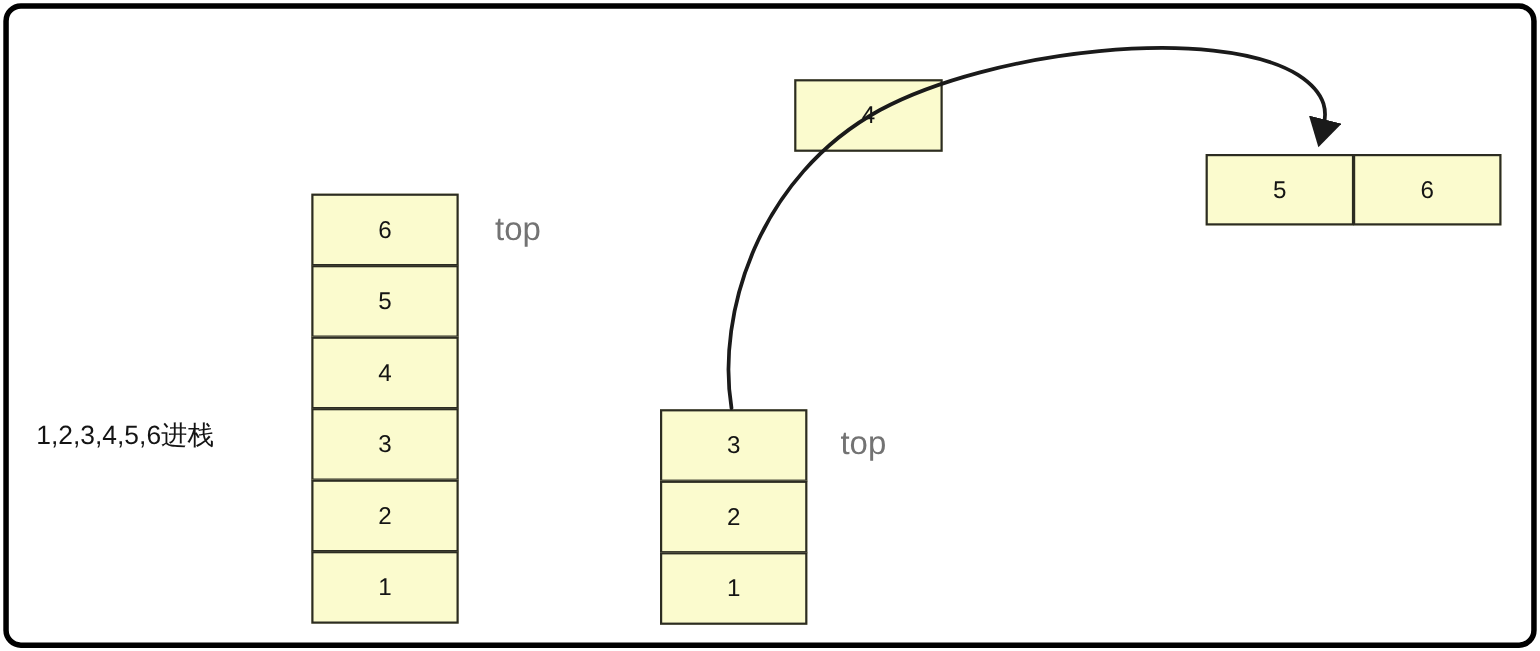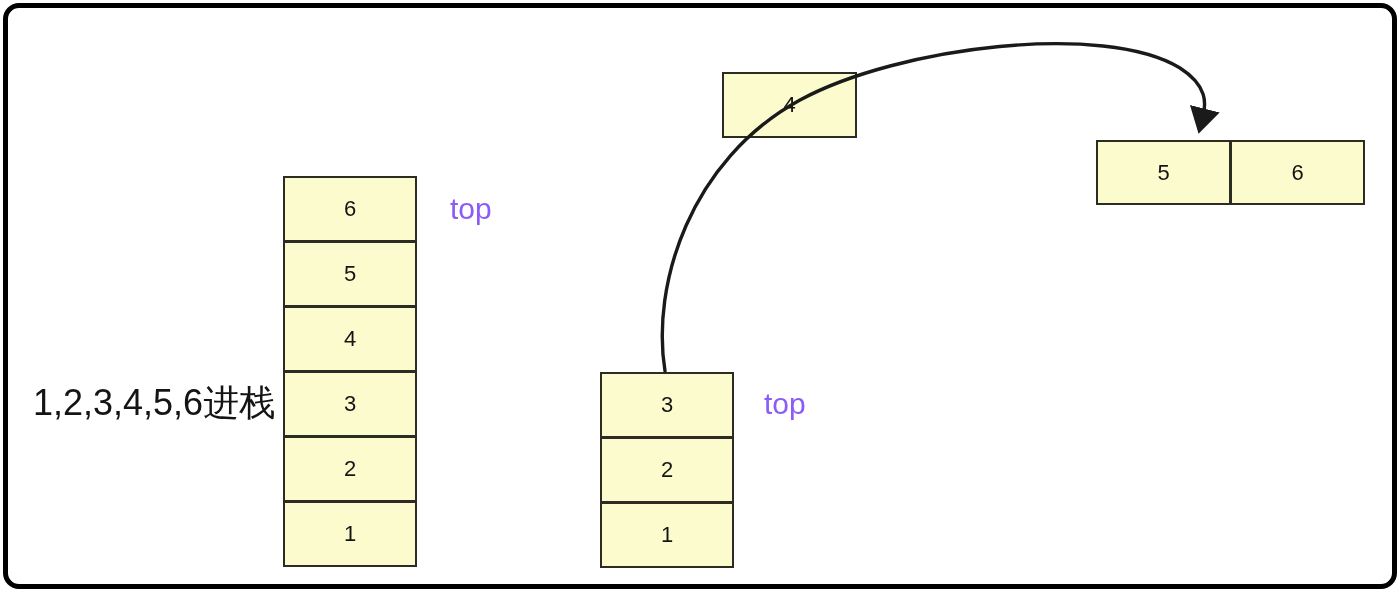--- a/index.html
+++ b/index.html
@@ -54,28 +54,28 @@
 
   
   .vstack .cell {
     left: 0;
     width: 100%;
   }
 
   .label-text {
     position: absolute;
     font-size: 30px;
-    color: #8b5cf6;
+    color: #737373;
     white-space: nowrap;
     line-height: 1;
   }
 
   .caption-text {
     position: absolute;
-    font-size: 36px;
+    font-size: 24px;
     color: #141414;
     white-space: nowrap;
     line-height: 1;
     letter-spacing: 0px;
   }
 
   #arrow-layer {
     position: absolute;
     left: 0;
     top: 0;

